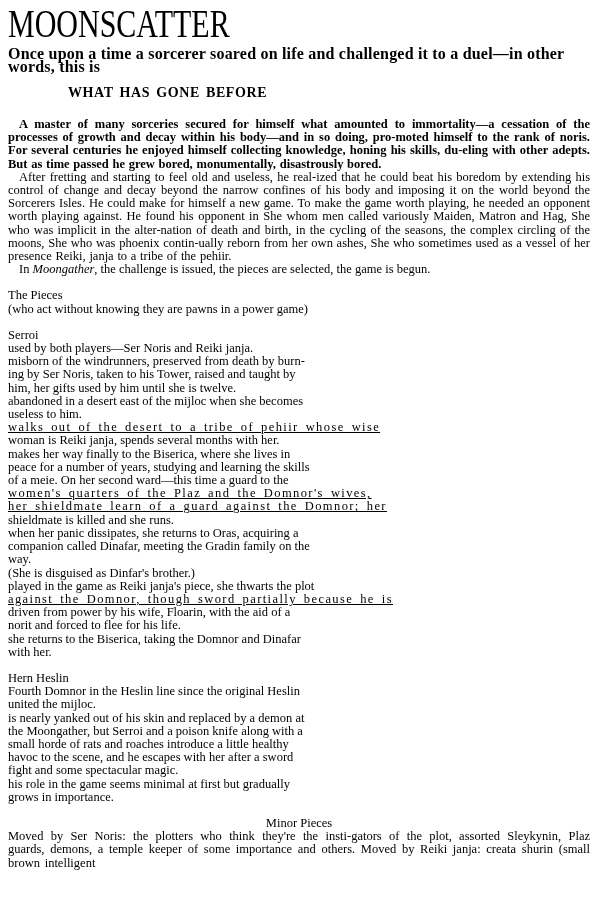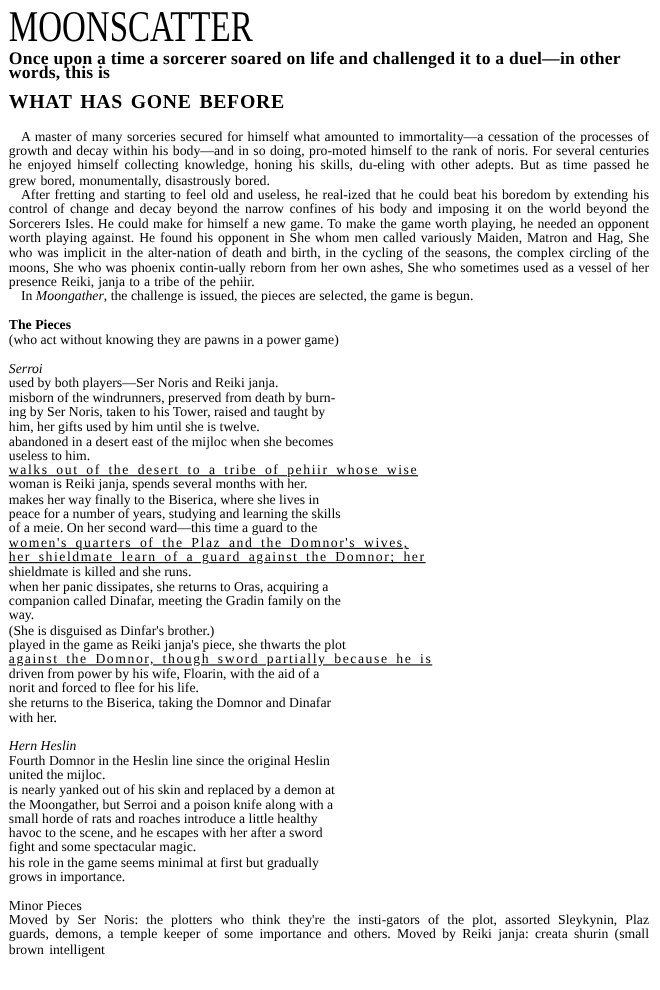--- a/index.html
+++ b/index.html
@@ -23,52 +23,53 @@
   }
   .tagline {
     margin-top: 3px;
     font-weight: bold;
     font-size: 16px;
     line-height: 13px;
     letter-spacing: 0.2px;
   }
   .what-heading {
     margin-top: 13px;
+    margin-left: 60px;
     font-weight: bold;
-    font-size: 18px;
+    font-size: 14px;
     line-height: 13px;
     letter-spacing: 0.6px;
     word-spacing: 2px;
   }
   .body-para {
     font-size: 12.5px;
     line-height: 13.2px;
     text-align: justify;
     text-indent: 11px;
     word-spacing: 0.6px;
     margin: 0;
   }
-  .body-para.first { margin-top: 19px; }
+  .body-para.first { margin-top: 19px; font-weight: bold; }
   .moongather-line {
     font-size: 12.5px;
     line-height: 13.2px;
     text-indent: 11px;
   }
   .moongather-line em { font-style: italic; }
 
   .pieces-heading, .pieces-sub, .piece-heading, .piece-line,
   .minor-heading, .minor-para {
     font-size: 12.5px;
     line-height: 13.2px;
   }
-  .pieces-heading { margin-top: 13px; font-weight: bold; }
-  .piece-heading { margin-top: 13px; font-style: italic; }
+  .pieces-heading { margin-top: 13px; }
+  .piece-heading { margin-top: 13px; }
   .piece-line { white-space: nowrap; }
   .piece-line.spaced { letter-spacing: 1.4px; word-spacing: 2.5px; text-decoration: underline; }
-  .minor-heading { margin-top: 13px; }
+  .minor-heading { margin-top: 13px; text-align: center; }
   .minor-para { text-align: justify; word-spacing: 1.6px; }
 </style>
 </head>
 <body>
 
 <div class="page">
 
   <div class="book-title">MOONSCATTER</div>
 
   <div class="tagline">Once upon a time a sorcerer soared on life and challenged it to a duel—in other words, this is</div>

